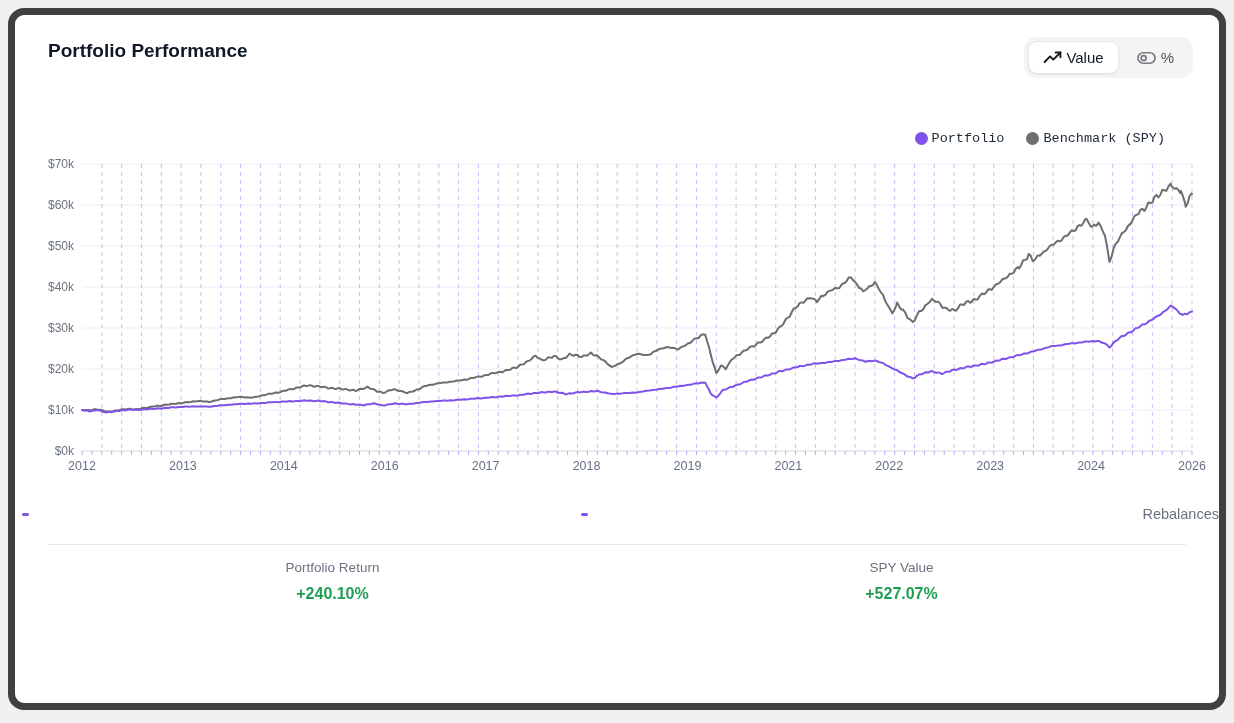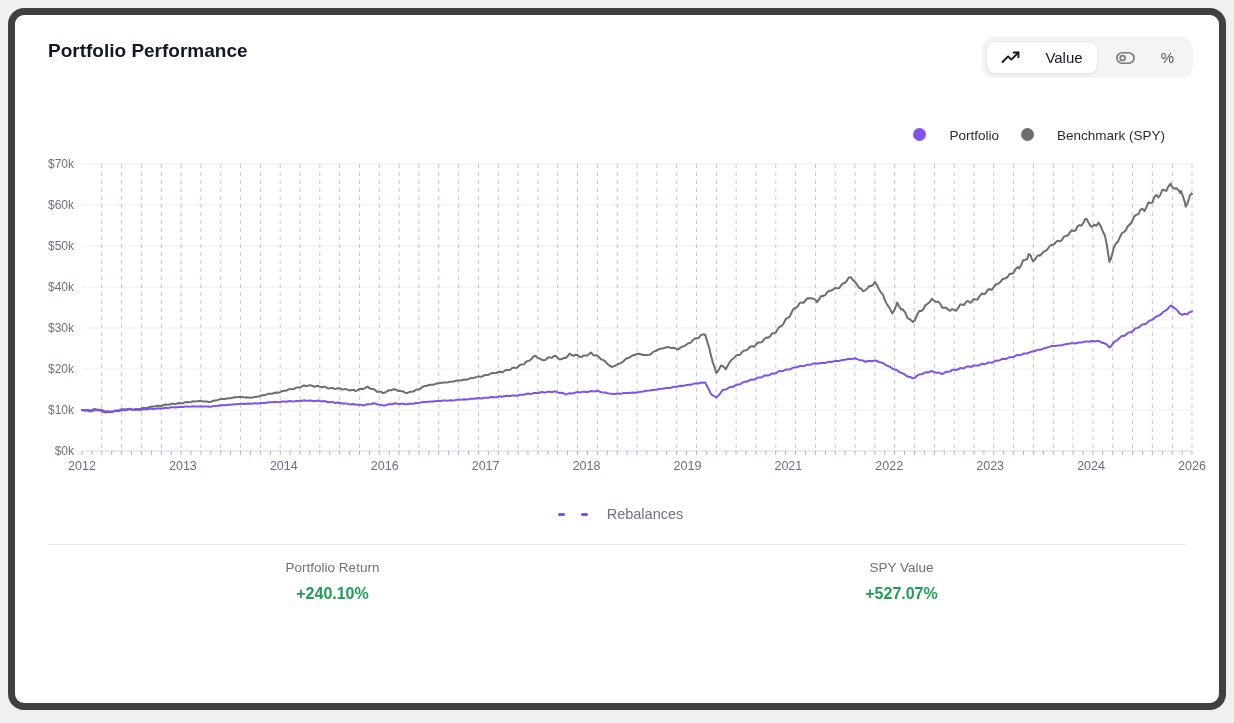--- a/index.html
+++ b/index.html
@@ -14,31 +14,31 @@
     background:#ffffff; border:7px solid #404040; border-radius:16px; }
   .card-header{ display:flex; justify-content:space-between; align-items:flex-start;
     padding:22px 26px 0 33px; }
   .title{ font-size:19px; font-weight:bold; color:var(--dark); line-height:28px; }
   .subtitle{ margin-top:5px; font-size:15px; color:var(--muted); line-height:22px; }
   .subtitle .sep{ margin:0 5px; color:#9ca3af; }
   .subtitle .gain{ color:var(--green); }
   
   .toggle-group{ display:flex; align-items:center; background:#f4f4f5;
     border-radius:12px; padding:4px; gap:2px; }
-  .toggle-btn{ display:flex; align-items:center; gap:25px; border:none; background:transparent;
+  .toggle-btn{ display:flex; align-items:center; gap:4px; border:none; background:transparent;
     font-family:inherit; font-size:15px; color:#52525b; padding:8px 15px; border-radius:9px; cursor:pointer; }
   .toggle-btn.active{ background:#ffffff; border:1px solid #e5e7eb; color:var(--dark);
     box-shadow:0 1px 2px rgba(0,0,0,.06); padding:7px 14px; }
   
   .legend-row{ display:flex; justify-content:flex-end; gap:22px; margin:50px 54px 0 0; height:20px; }
-  .legend-item{ display:flex; gap:23px; font-size:13.5px; color:#1f2937; }
+  .legend-item{ display:flex; align-items:center; gap:4px; font-size:13.5px; color:#1f2937;font-family:Liberation Mono, monospace; }
   .legend-dot{ width:13px; height:13px; border-radius:50%; }
   svg.chart{ display:block; margin:4px 0 0 8px; }
   
-  .reb-legend{ display:flex; justify-content:center; align-items:center; gap:16px; margin-top:20px; height:20px;padding-left:7px; }
+  .reb-legend{ display:flex; justify-content:space-between; align-items:center; gap:23px; margin-top:20px; height:20px;padding-left:7px; }
   .reb-dash{ display:inline-block; width:7px; height:0; border-top:3px solid var(--purple); border-radius:2px; }
   .reb-label{ font-size:14.5px; color:var(--muted); margin-left:3px; }
   
   .stats{ margin:20px 33px 0 33px; }
   .stats-row{ display:flex; border-top:1px solid #e5e7eb; padding:14px 0 23px 0; }
   .stat-cell{ flex:1; text-align:center; }
   .stat-label{ font-size:13.5px; color:var(--muted); line-height:18px; }
   .stat-value{ margin-top:7px; font-size:16px; font-weight:bold; line-height:20px; }
   .v-dark{ color:var(--dark); } .v-green{ color:var(--green); }
   .v-red{ color:var(--red); } .v-indigo{ color:var(--indigo); }

